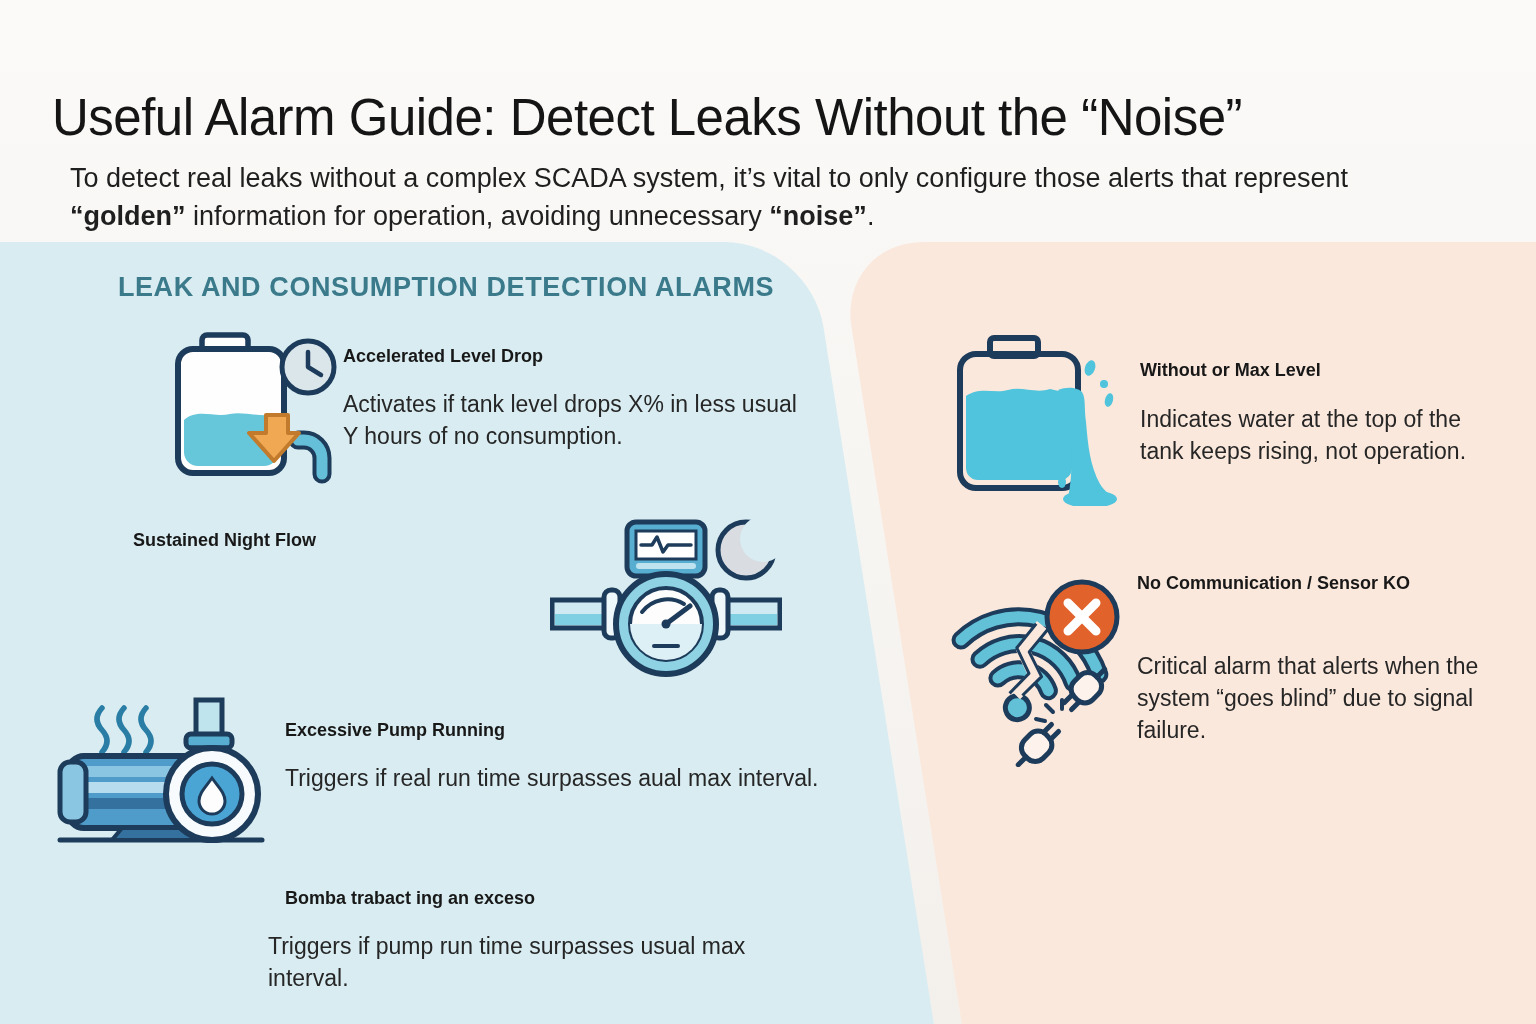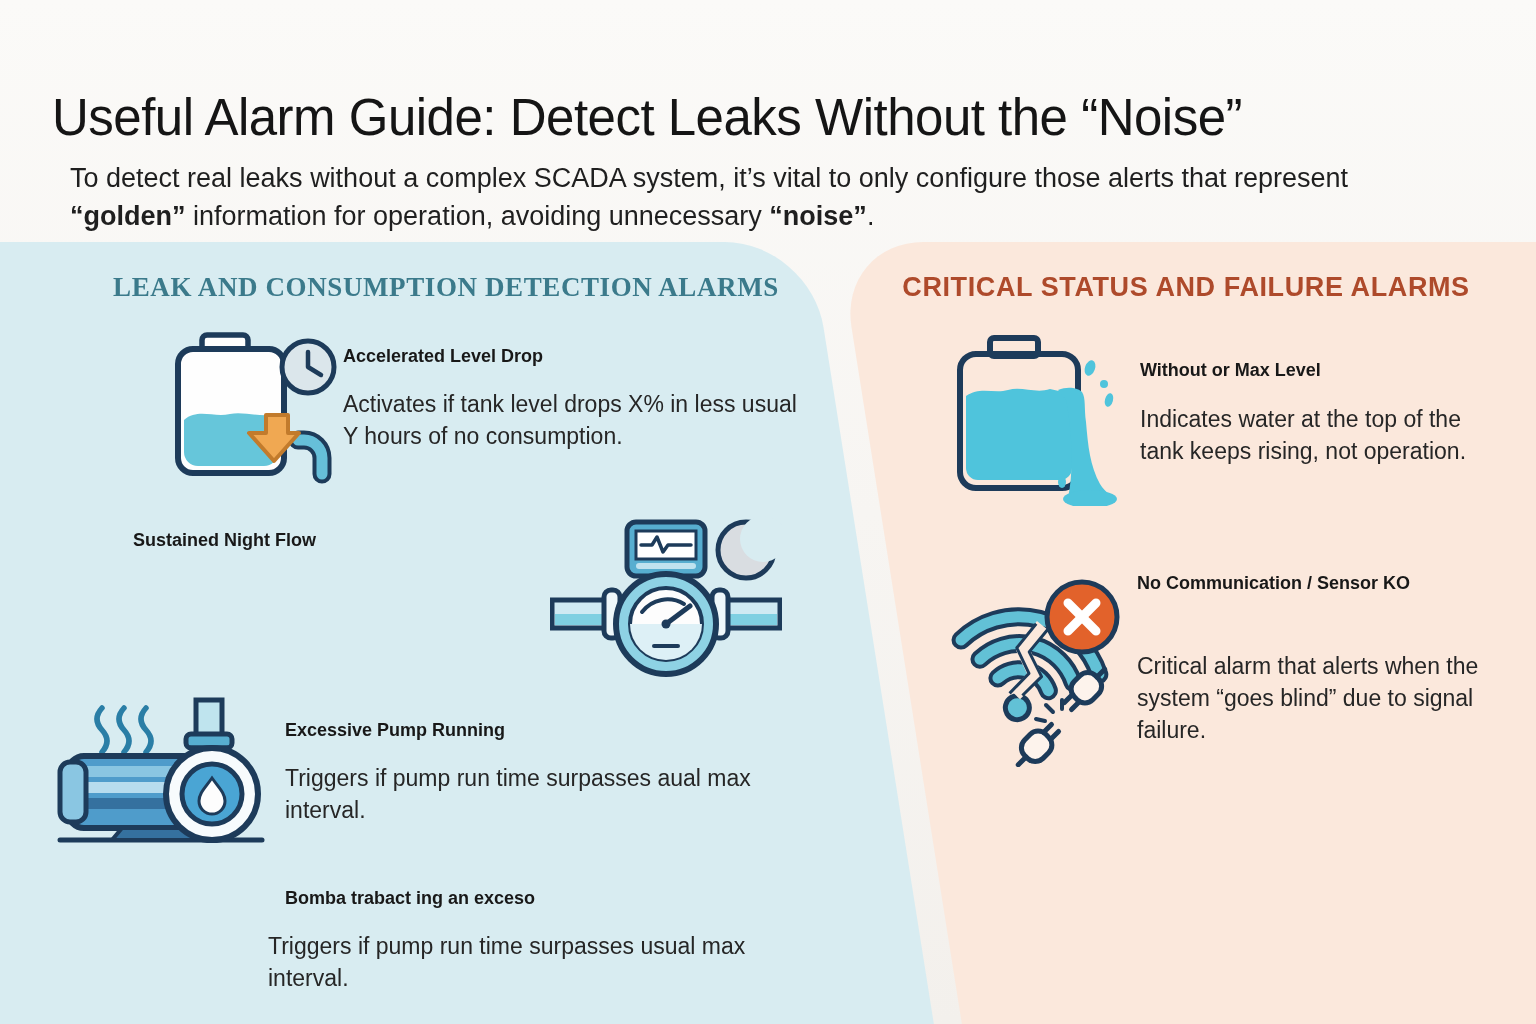--- a/index.html
+++ b/index.html
@@ -11,39 +11,38 @@
   .page-title{left:52px;top:54px;font-size:51px;font-weight:normal;color:#151515;
               letter-spacing:-0.5px;white-space:nowrap;text-align:right;}
   .page-sub{left:70px;top:132px;width:1400px;font-size:27px;line-height:1.42;color:#1f1f1f;}
   .page-sub b{font-weight:bold;}
   .panel{position:absolute;top:242px;height:782px;width:1000px;
          transform:skewX(9deg);transform-origin:0 0;}
   .panel-left{left:-190px;background:#d8ecf1;border-radius:0 85px 0 0;}
   .panel-right{left:838px;background:#fbe8dc;border-radius:85px 0 0 0;}
   .col-header{top:272px;font-size:27px;font-weight:bold;letter-spacing:0.6px;
               text-align:center;white-space:nowrap;}
-  .col-header.left{left:60px;width:772px;color:#3b7a8b;font-family:Liberation Serif, serif;}
+  .col-header.left{left:60px;width:772px;color:#3b7a8b;}
   .col-header.right{left:876px;width:620px;color:#ae4a2b;}
   .item-title{font-size:18px;font-weight:bold;color:#181818;line-height:1.22;}
   .item-desc{font-size:23px;color:#262626;line-height:1.4;}
   svg{display:block;}
 </style>
 </head>
 <body>
 
 <div class="canvas">
 
   <div class="panel panel-left"></div>
   <div class="panel panel-right"></div>
 
   <h1 class="abs page-title">Useful Alarm Guide: Detect Leaks Without the “Noise”</h1>
   <p class="abs page-sub"><span>To detect real leaks without a complex SCADA system, it’s vital to only configure those alerts that represent </span><b>“golden”</b><span> information for operation, avoiding unnecessary </span><b>“noise”</b><span>.</span></p>
 
   <div class="abs col-header left">LEAK AND CONSUMPTION DETECTION ALARMS</div>
-  <div class="abs col-header right">CRITICAL STATUS AND FAILURE ALARMS</div>
 
   <svg class="abs" style="left:138px;top:330px" width="200" height="155" viewBox="0 0 200 155">
     <path d="M160,110 h6 a18,18 0 0 1 18,18 v16" fill="none" stroke="#1d3b5a" stroke-width="19" stroke-linecap="round"></path>
     <path d="M160,110 h6 a18,18 0 0 1 18,18 v16" fill="none" stroke="#66bfd9" stroke-width="11" stroke-linecap="round"></path>
     <rect x="64" y="5" width="46" height="18" rx="5" fill="#fefefe" stroke="#1d3b5a" stroke-width="5.5"></rect>
     <rect x="40" y="19" width="106" height="124" rx="15" fill="#fefefe" stroke="#1d3b5a" stroke-width="6"></rect>
     <path d="M46,90 C60,78 76,88 92,84 C106,81 122,88 140,84 L140,122 A14,14 0 0 1 126,136 H60 A14,14 0 0 1 46,122 Z" fill="#66c6da"></path>
     <circle cx="170" cy="37" r="26" fill="#dbe6eb" stroke="#1d3b5a" stroke-width="5"></circle>
     <path d="M170,22 V37 L183,45" fill="none" stroke="#1d3b5a" stroke-width="4.5" stroke-linecap="round" stroke-linejoin="round"></path>
     <path d="M128,85 h22 v18 h11 L136,131 L111,103 h17 z" fill="#f0a852" stroke="#c27b2c" stroke-width="4" stroke-linejoin="round"></path>
@@ -85,21 +84,21 @@
     <rect x="18" y="70" width="120" height="11" rx="3" fill="#8ac6e2"></rect>
     <rect x="18" y="86" width="120" height="11" rx="3" fill="#b7dcee"></rect>
     <rect x="18" y="102" width="120" height="11" rx="3" fill="#35719f"></rect>
     <path d="M66,132 h64 l10,12 h-84 z" fill="#35719f" stroke="#1d3b5a" stroke-width="4"></path>
     <rect x="4" y="66" width="26" height="60" rx="10" fill="#8ac6e2" stroke="#1d3b5a" stroke-width="5"></rect>
     <circle cx="156" cy="98" r="46" fill="#f7fbfd" stroke="#1d3b5a" stroke-width="6"></circle>
     <circle cx="156" cy="98" r="30" fill="#4aa5d4" stroke="#1d3b5a" stroke-width="5"></circle>
     <path d="M156,82 c7,10 13,15 13,23 a13,13 0 0 1 -26,0 c0,-8 6,-13 13,-23 z" fill="#fdfdfd" stroke="#1d3b5a" stroke-width="3"></path>
   </svg>
   <div class="abs item-title" style="left:285px;top:720px">Excessive Pump Running</div>
-  <div class="abs item-desc" style="left:285px;top:762px;width:545px">Triggers if pump run time surpasses aual max interval.</div>
+  <div class="abs item-desc" style="left:285px;top:762px;width:545px">Triggers if real run time surpasses aual max interval.</div>
 
   <div class="abs item-title" style="left:285px;top:888px">Bomba trabact ing an exceso</div>
   <div class="abs item-desc" style="left:268px;top:930px;width:555px">Triggers if pump run time surpasses usual max interval.</div>
 
   <svg class="abs" style="left:932px;top:334px" width="185" height="172" viewBox="0 0 185 172">
     <rect x="58" y="4" width="48" height="18" rx="4" fill="none" stroke="#1d3b5a" stroke-width="6"></rect>
     <rect x="28" y="20" width="118" height="134" rx="16" fill="none" stroke="#1d3b5a" stroke-width="6"></rect>
     <path d="M34,62 C48,52 62,60 76,56 C90,52 104,60 118,55 L140,60 V134 a12,12 0 0 1 -12,12 H46 a12,12 0 0 1 -12,-12 Z" fill="#4fc4dc"></path>
     <path d="M126,56 C136,52 146,54 150,58 C154,64 152,74 154,88 C156,112 158,132 168,150 C174,160 184,164 180,168 C150,174 138,172 136,164 C142,136 140,96 134,66 Z" fill="#4fc4dc"></path>
     <ellipse cx="158" cy="165" rx="27" ry="9" fill="#4fc4dc"></ellipse>

